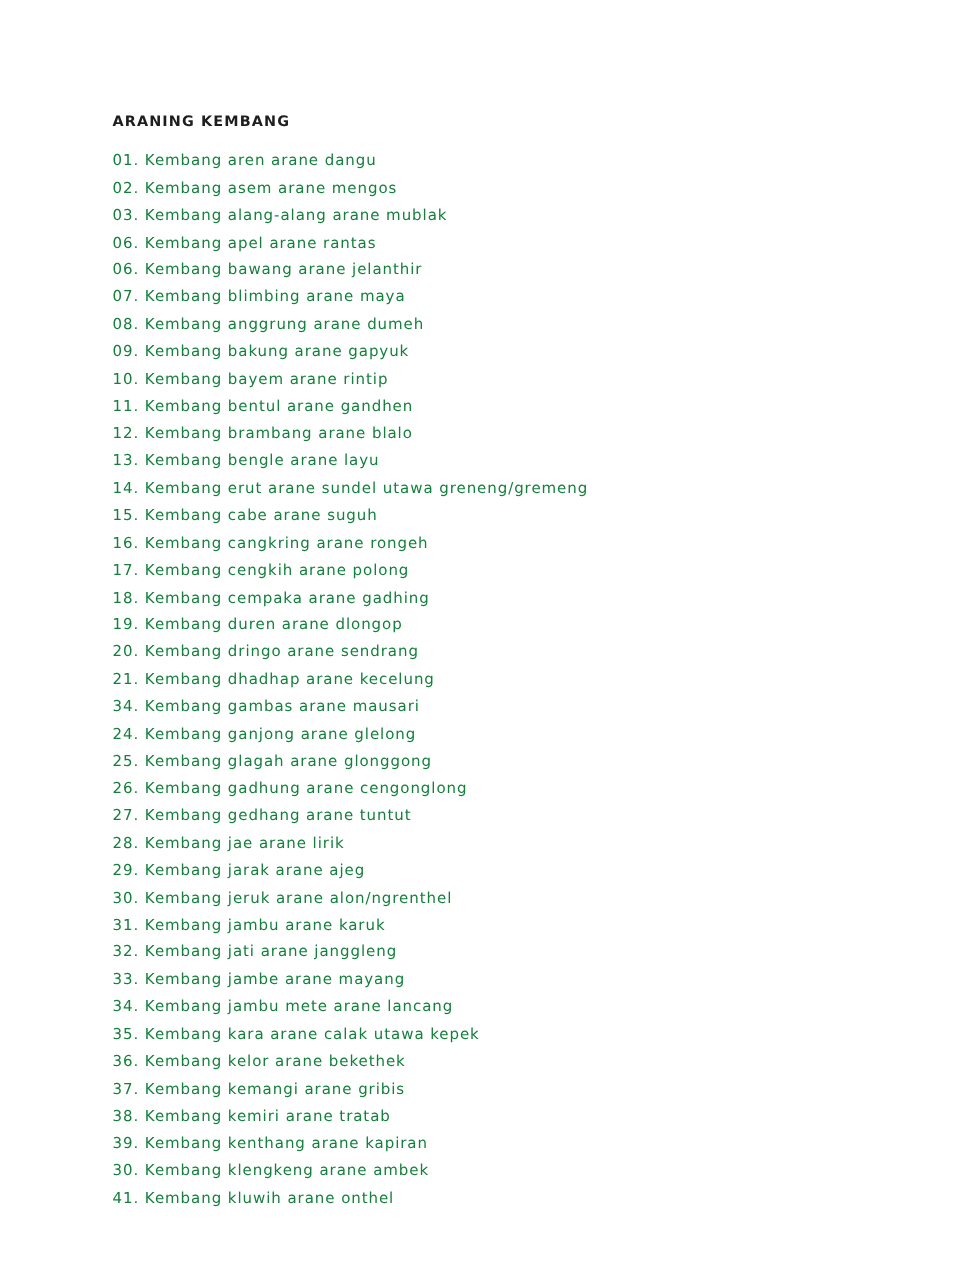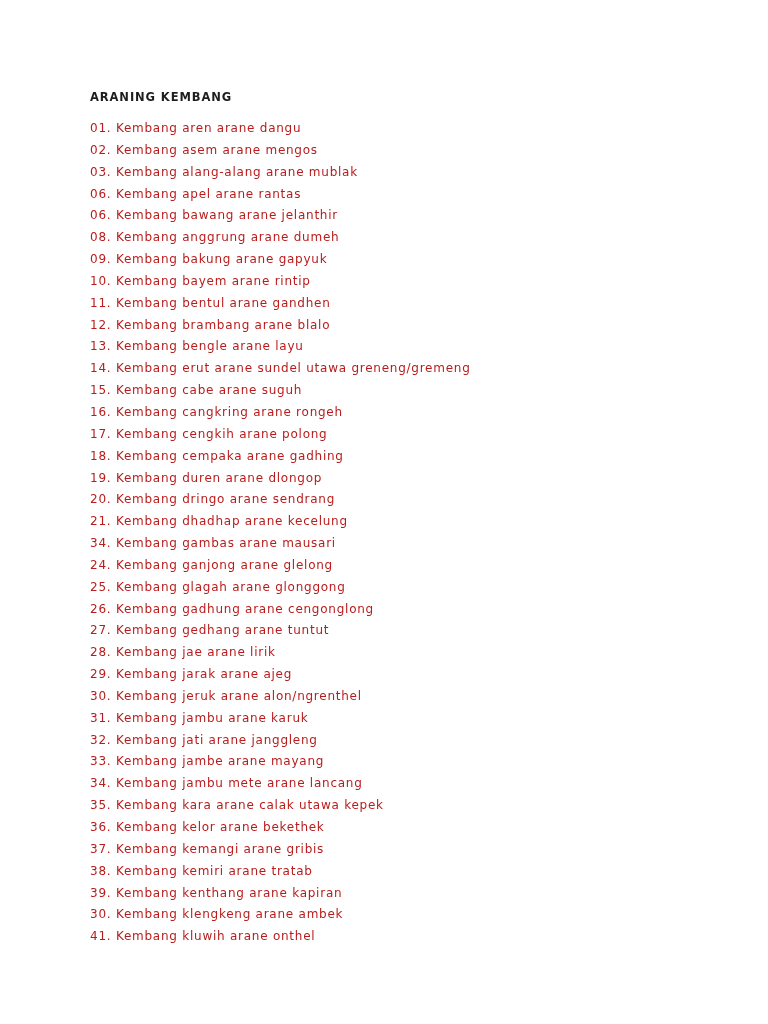--- a/index.html
+++ b/index.html
@@ -34,34 +34,35 @@
     list-style: none;
     margin: 0;
     padding: 0;
   }
   .doc-list li {
     font-size: 12px;
     letter-spacing: 0.75px;
     line-height: 21.85px;
     height: 21.85px;
     white-space: nowrap;
-    color: #b91c1c;
+    color: #15803d;
   }
 </style>
 </head>
 <body>
 
 <div class="page">
   <div class="doc-title">ARANING KEMBANG</div>
   <ul class="doc-list">
     <li>01. Kembang aren arane dangu</li>
     <li>02. Kembang asem arane mengos</li>
     <li>03. Kembang alang-alang arane mublak</li>
     <li>06. Kembang apel arane rantas</li>
     <li>06. Kembang bawang arane jelanthir</li>
+    <li>07. Kembang blimbing arane maya</li>
     <li>08. Kembang anggrung arane dumeh</li>
     <li>09. Kembang bakung arane gapyuk</li>
     <li>10. Kembang bayem arane rintip</li>
     <li>11. Kembang bentul arane gandhen</li>
     <li>12. Kembang brambang arane blalo</li>
     <li>13. Kembang bengle arane layu</li>
     <li>14. Kembang erut arane sundel utawa greneng/gremeng</li>
     <li>15. Kembang cabe arane suguh</li>
     <li>16. Kembang cangkring arane rongeh</li>
     <li>17. Kembang cengkih arane polong</li>

